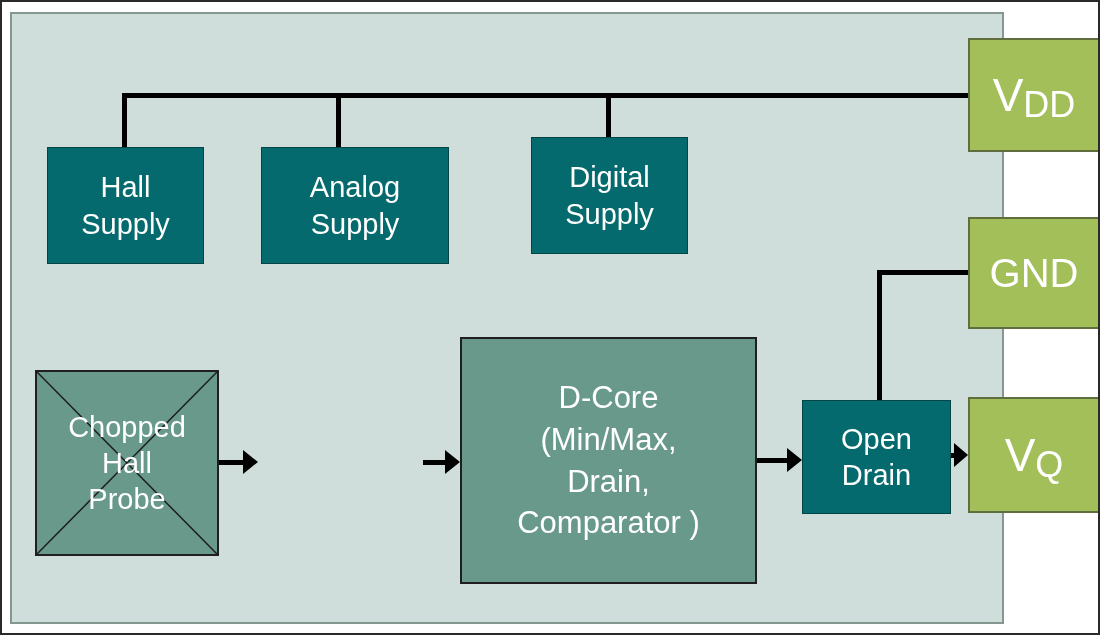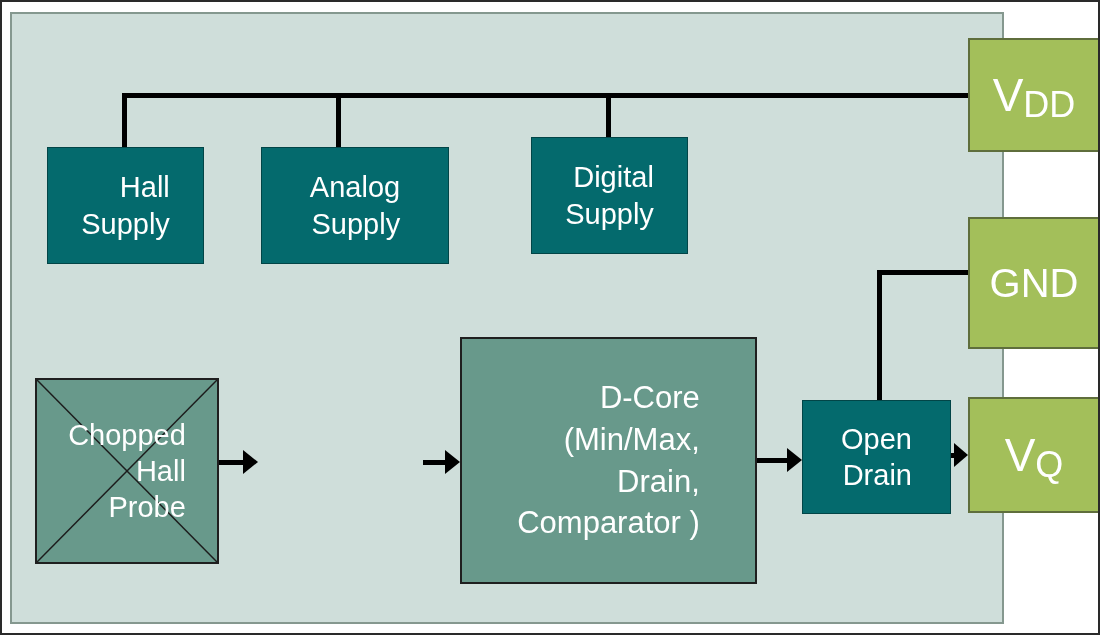--- a/index.html
+++ b/index.html
@@ -13,21 +13,21 @@
     overflow:hidden;
   }
   .panel{
     position:absolute;left:8px;top:10px;width:994px;height:612px;
     background:var(--panel-bg,#cfdeda);
     border:2px solid var(--panel-border,#85988f);
     box-sizing:border-box;
   }
   .block{
     position:absolute;display:flex;align-items:center;justify-content:center;
-    text-align:right;color:var(--text-color,#fff);
+    text-align:center;color:var(--text-color,#fff);
     white-space:pre-line;line-height:1.25;box-sizing:border-box;
   }
   .teal{background:var(--dark-teal,#046a6d);border:1px solid rgba(0,0,0,.35);}
   .mgreen{background:var(--medium-green,#68998b);border:2px solid #1f1f1f;}
   .pin{
     position:absolute;display:flex;align-items:center;justify-content:center;
     background:var(--pin-green,#a3bf5a);border:2px solid #5f6e3c;
     color:var(--text-color,#fff);box-sizing:border-box;
   }
   .pin .sub{position:relative;top:10px;font-size:36px;}
@@ -75,21 +75,21 @@
   <div class="block teal" style="left:259px;top:145px;width:188px;height:117px;font-size:29px;">
     <span class="blocklabel">Analog
 Supply</span>
   </div>
 
   <div class="block teal" style="left:529px;top:135px;width:157px;height:117px;font-size:29px;">
     <span class="blocklabel">Digital
 Supply</span>
   </div>
 
-  <div class="block mgreen" style="left:33px;top:368px;width:184px;height:186px;font-size:29px;margin-top:8px;">
+  <div class="block mgreen" style="left:33px;top:368px;width:184px;height:186px;font-size:29px;">
     <svg class="xsvg" viewBox="0 0 184 186" preserveAspectRatio="none">
       <line x1="0" y1="0" x2="184" y2="186" stroke="#1c1c1c" stroke-width="1.5"></line>
       <line x1="184" y1="0" x2="0" y2="186" stroke="#1c1c1c" stroke-width="1.5"></line>
     </svg>
     <span class="blocklabel">Chopped
 Hall
 Probe</span>
   </div>
 
 
@@ -103,21 +103,21 @@
   <div class="block teal" style="left:800px;top:398px;width:149px;height:114px;font-size:29px;">
     <span class="blocklabel">Open
 Drain</span>
   </div>
 
   <div class="pin" style="left:966px;top:36px;width:132px;height:114px;font-size:46px;">
     <span>V</span>
       <span class="sub">DD</span>
   </div>
 
-  <div class="pin" style="left:966px;top:215px;width:132px;height:132px;font-size:40px;">
+  <div class="pin" style="left:966px;top:215px;width:132px;height:112px;font-size:40px;">
     <span>GND</span>
   </div>
 
   <div class="pin" style="left:966px;top:395px;width:132px;height:116px;font-size:46px;">
     <span>V</span>
       <span class="sub">Q</span>
   </div>
 
 </div>
 

